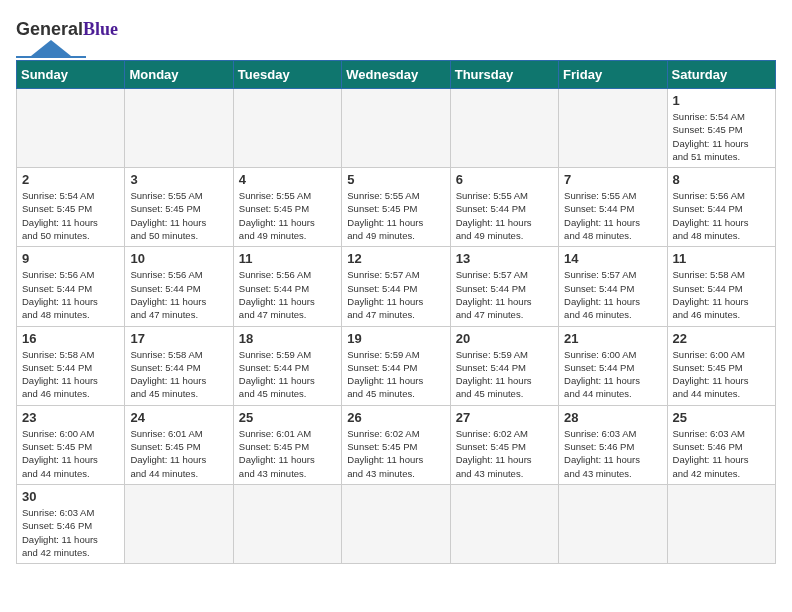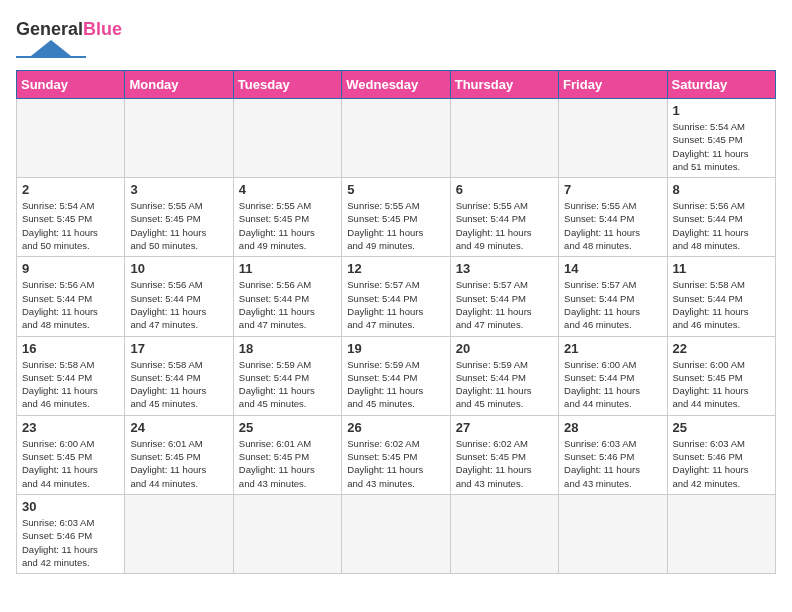--- a/index.html
+++ b/index.html
@@ -7,21 +7,21 @@
       font-family: Arial, sans-serif;
       background: #fff;
       width: 792px;
       min-height: 612px;
       padding: 16px;
     }
     .header-area {
       display: flex;
       align-items: flex-start;
       justify-content: space-between;
-      margin-bottom: 12px;
+      margin-bottom: 2px;
     }
     .logo {
       display: flex;
       flex-direction: column;
       align-items: flex-start;
       padding-top: 4px;
     }
     .logo-text {
       font-size: 18px;
       font-weight: bold;
@@ -40,21 +40,21 @@
     .location-title {
       font-size: 16px;
       color: #555;
     }
     .calendar {
       width: 100%;
       border-collapse: collapse;
       border: 1px solid #ccc;
     }
     .calendar th {
-      background: #ec4899;
+      background: #0f766e;
       color: #fff;
       font-size: 13px;
       font-weight: bold;
       padding: 6px 4px;
       text-align: left;
       border: 1px solid #2a6aaa;
     }
     .calendar td {
       vertical-align: top;
       border: 1px solid #ccc;
@@ -85,21 +85,21 @@
       margin-top: 40px;
     }
   </style>
 </head>
 <body>
 
 <div class="header-area">
   <div class="logo">
     <div style="display:flex; align-items:center; gap:0;">
       <span class="logo-text">General</span>
-      <span class="logo-text" style="color:#ec4899;">Blue</span>
+      <span class="logo-text" style="color:#4c1d95;font-family:Liberation Serif, serif;">Blue</span>
     </div>
     <div style="display:flex; align-items:flex-start; gap:0; margin-top:2px;">
 
       <svg width="70" height="18">
         <polygon points="35,0 55,16 15,16" fill="#3a7ebf"></polygon>
         <rect x="0" y="16" width="70" height="3" fill="#3a7ebf"></rect>
       </svg>
     </div>
   </div>
 </div>

